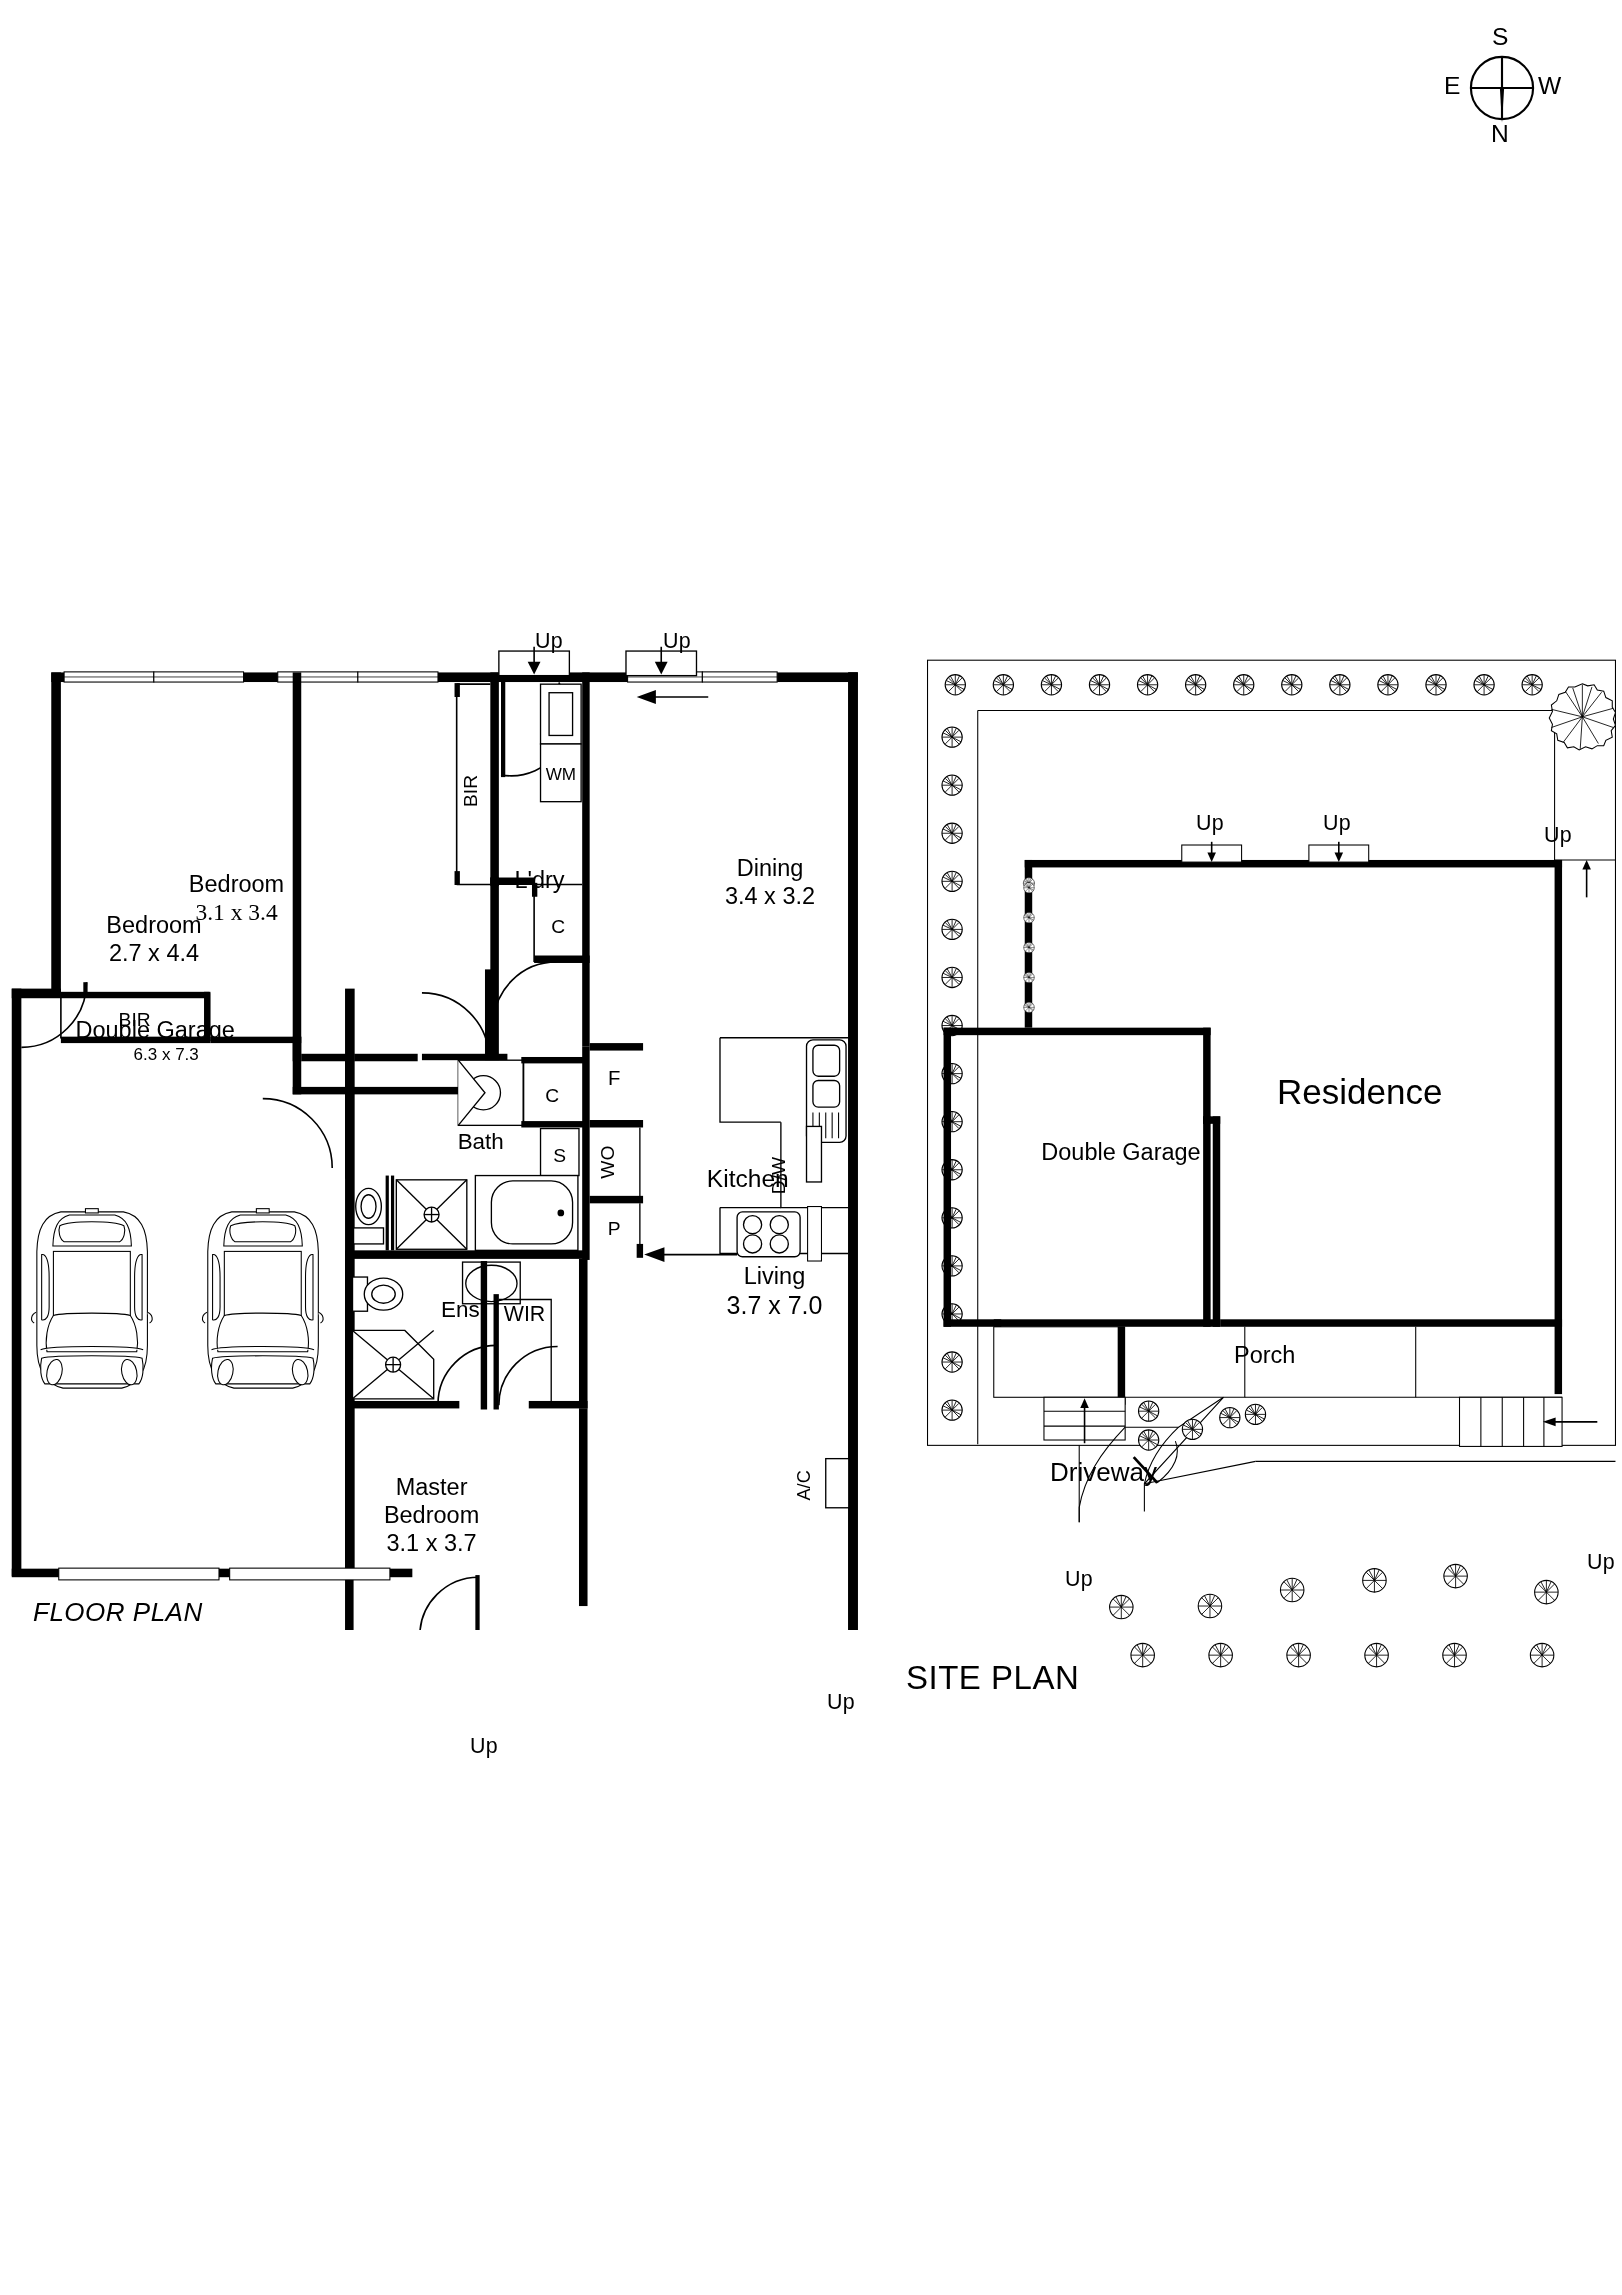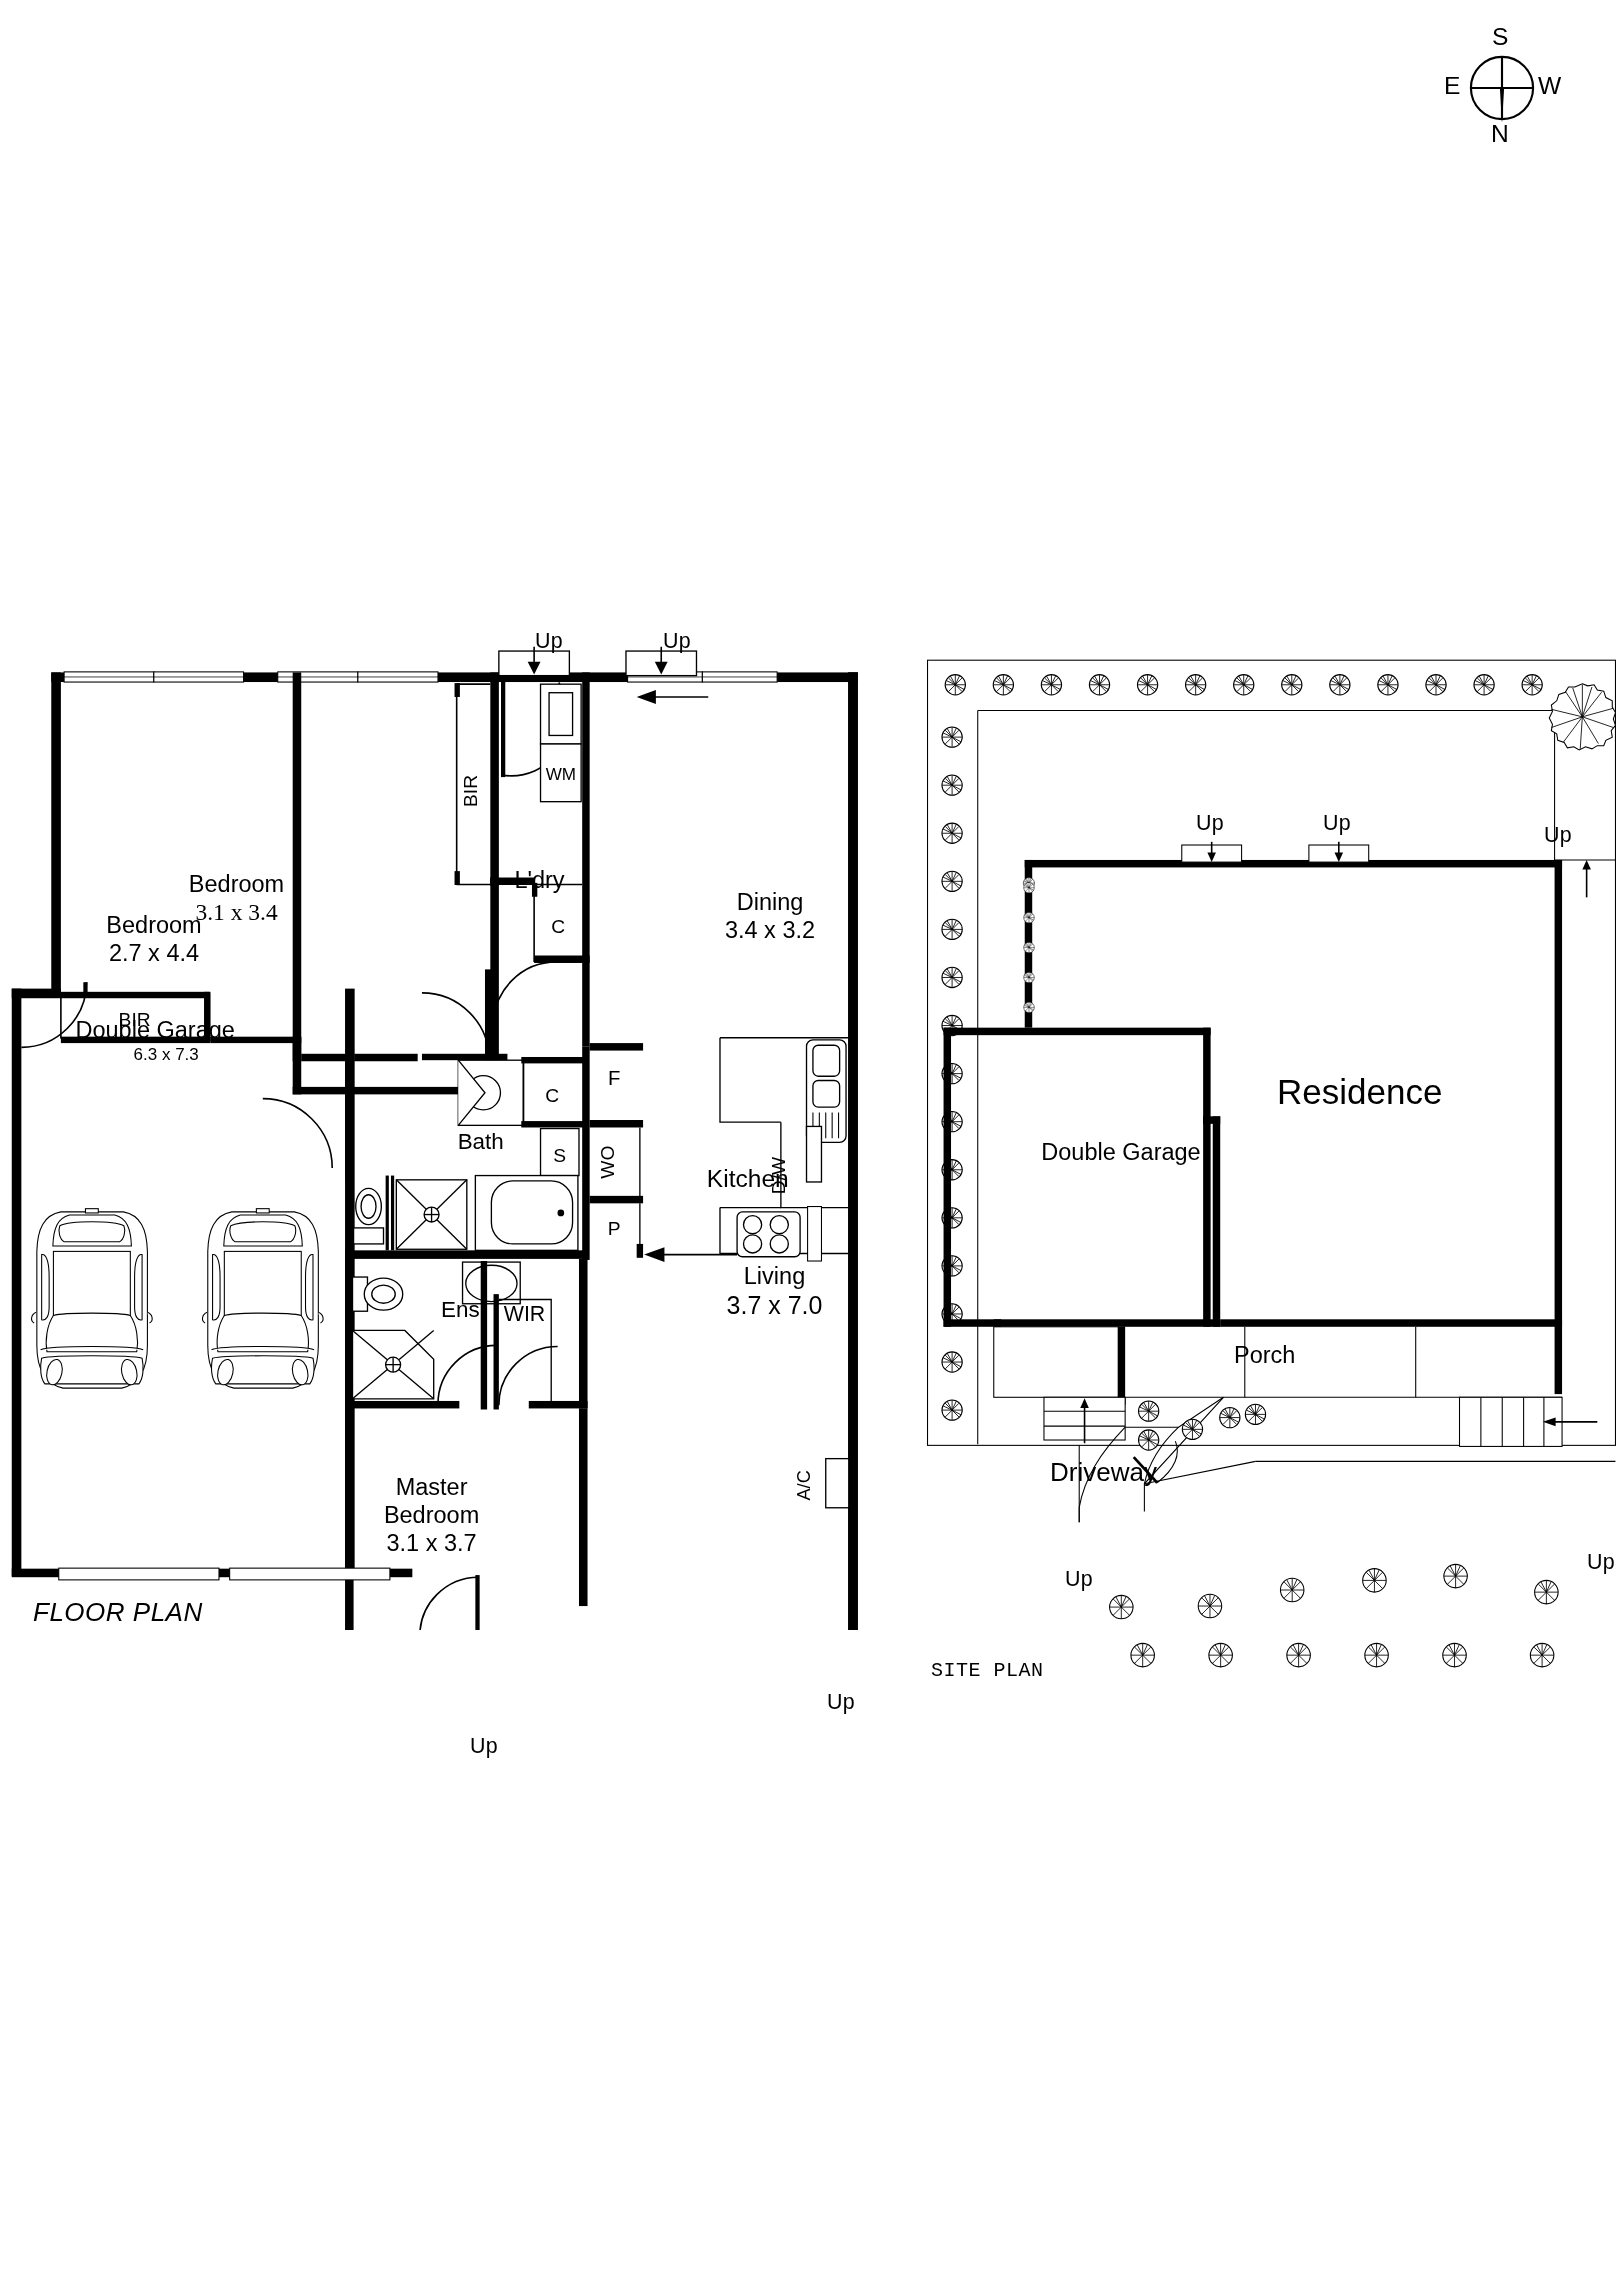--- a/index.html
+++ b/index.html
@@ -437,21 +437,21 @@
   </div>
 
   <div class="abs" style="left:95px;top:871px;width:283px;text-align:center;">
     <div style="font-size:23.5px;line-height:1.18;">Bedroom</div>
     <div style="font-size:23.5px;line-height:1.18;font-family:Liberation Serif, serif;">3.1 x 3.4</div>
   </div>
 
   <div class="abs" style="left:486px;top:867px;width:107px;text-align:center;font-size:23.5px;">L'dry</div>
 
   <div class="abs" style="left:663px;top:855px;width:214px;text-align:center;">
-    <div style="font-size:23.5px;line-height:1.18;margin-top:34px;">Dining</div>
+    <div style="font-size:23.5px;line-height:1.18;">Dining</div>
     <div style="font-size:23.5px;line-height:1.18;">3.4 x 3.2</div>
   </div>
 
   <div class="abs" style="left:10.7px;top:1017px;width:289px;text-align:center;">
     <div style="font-size:23.5px;line-height:1.18;">Double Garage</div>
     <div style="font-size:17px;line-height:1.18;padding-left:22px;">6.3 x 7.3</div>
   </div>
 
   <div class="abs" style="left:689px;top:1263px;width:171px;text-align:center;">
     <div style="font-size:23.5px;line-height:1.18;">Living</div>
@@ -733,16 +733,16 @@
   <div class="abs" style="left:1234px;top:1342px;font-size:23.5px;">Porch</div>
 
   <div class="abs" style="left:1050px;top:1457px;font-size:26px;text-align:right;">Driveway</div>
 
   <div class="abs plan-label" style="left:1196px;top:811px;">Up</div>
   <div class="abs plan-label" style="left:1323px;top:811px;">Up</div>
   <div class="abs plan-label" style="left:1544px;top:823px;">Up</div>
   <div class="abs plan-label" style="left:1065px;top:1567px;">Up</div>
   <div class="abs plan-label" style="left:1587px;top:1550px;">Up</div>
 
-  <div class="abs plan-label" style="left:931px;top:1659px;font-size:20px;letter-spacing:0.5px;font-family:Liberation Mono, monospace;">SITE PLAN</div>
+  <div class="abs plan-label" style="left:906px;top:1659px;font-size:33px;letter-spacing:0.5px;">SITE PLAN</div>
 
 </div>
 
 
 </body></html>

